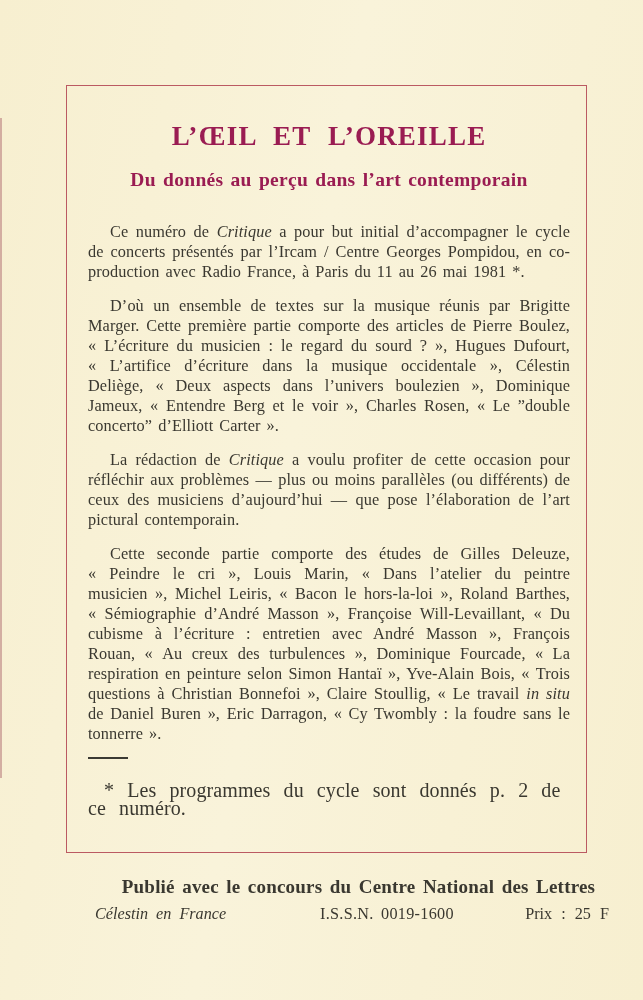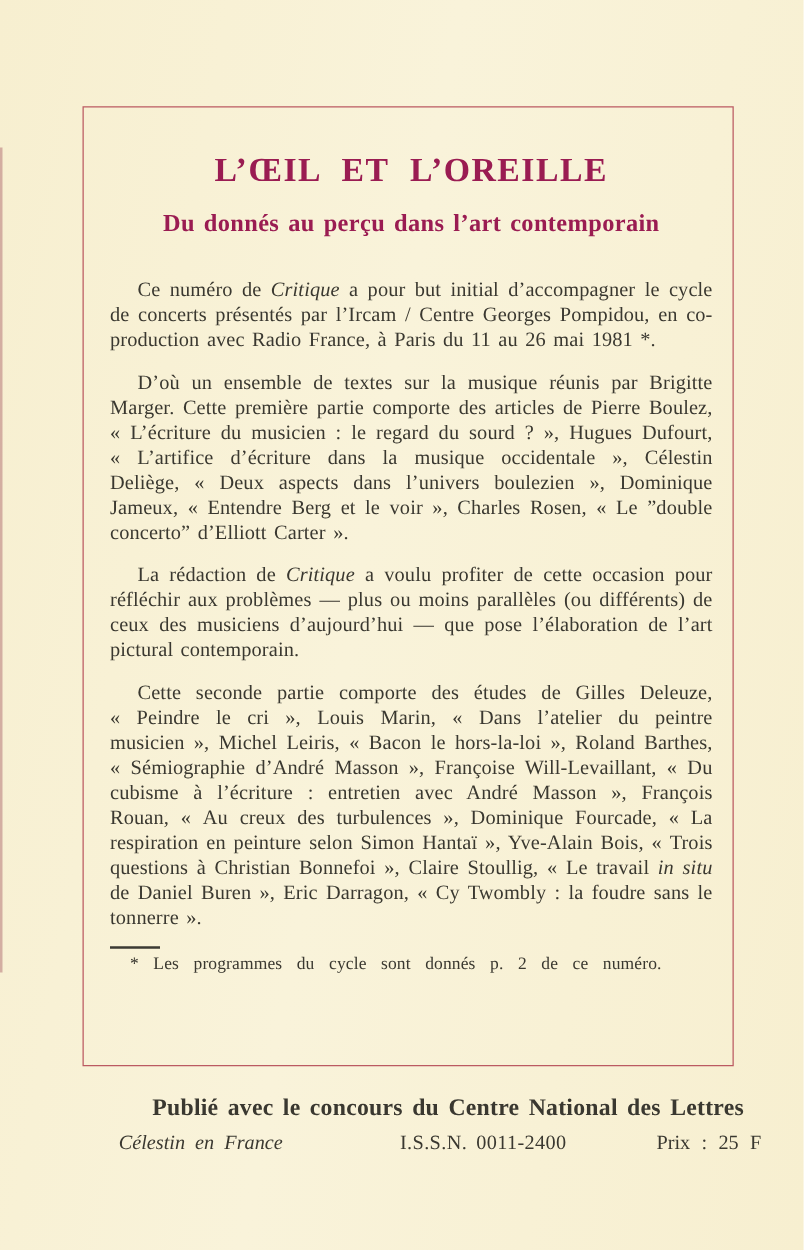--- a/index.html
+++ b/index.html
@@ -59,22 +59,22 @@
   }
   .para:first-child { margin-top: 0; }
   .italic { font-style: italic; }
   .footnote-block { margin-top: 13px; }
   .footnote-rule {
     width: 40px; height: 0;
     border-top: 2px solid var(--rule, #3b3a33);
     margin: 0;
   }
   .footnote {
-    margin: 4px 0 0 0;
-    font-size: 14px;
+    margin: 22px 0 0 0;
+    font-size: 20px;
     line-height: 18px;
     text-indent: 16px;
     word-spacing: 8px;
     letter-spacing: 0.1px;
   }
   .footer { position: absolute; left: 0; top: 876px; width: 643px; margin-left: 28px; }
   .footer-publisher {
     text-align: center;
     font-size: 19px;
     font-weight: bold;
@@ -118,18 +118,18 @@
     <div class="footnote-block">
       <div class="footnote-rule"></div>
       <p class="footnote">* Les programmes du cycle sont donnés p. 2 de ce numéro.</p>
     </div>
   </div>
 
   <div class="footer">
     <div class="footer-publisher">Publié avec le concours du Centre National des Lettres</div>
     <div class="footer-row">
       <span class="footer-printed">Célestin en France</span>
-      <span class="footer-issn">I.S.S.N. 0011-2400</span>
+      <span class="footer-issn">I.S.S.N. 0019-1600</span>
       <span class="footer-price">Prix&nbsp;: 25 F</span>
     </div>
   </div>
 
 </div>
 
 </body></html>

